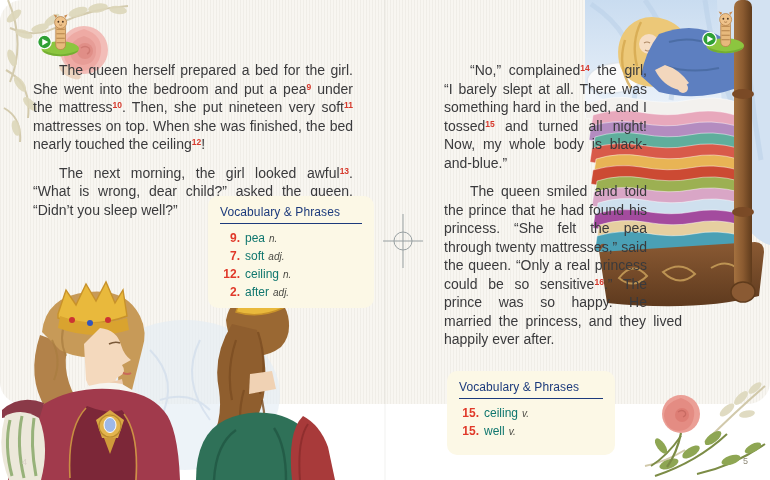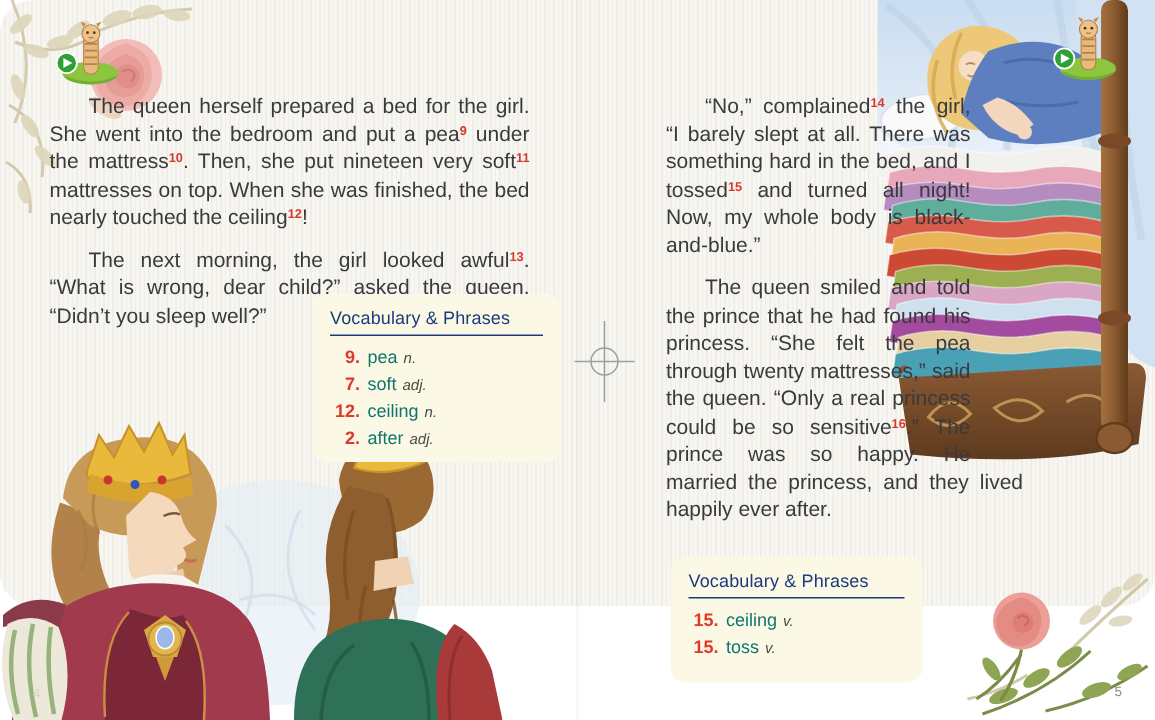--- a/index.html
+++ b/index.html
@@ -228,21 +228,21 @@
     <div class="sp" style="width:78px;height:22px"></div>
     <p>“No,” complained<sup>14</sup> the girl, “I barely slept at all. There was something hard in the bed, and I tossed<sup>15</sup> and turned all night! Now, my whole body is black-and-blue.”</p>
     <p>The queen smiled and told the prince that he had found his princess. “She felt the pea through twenty mattresses,” said the queen. “Only a real princess could be so sensitive<sup>16</sup>.” The prince was so happy. He married the princess, and they lived happily ever after.</p>
   </div>
 
   <div class="vocab" style="left:447px;top:371px;width:168px;height:84px;">
     <div class="vtitle">Vocabulary &amp; Phrases</div>
     <div class="vrule"></div>
     <div>
         <div class="vrow"><span class="vnum">15.</span><span class="vword">ceiling</span><span class="vpos">v.</span></div>
-        <div class="vrow"><span class="vnum">15.</span><span class="vword">toss</span><span class="vpos">v.</span></div>
+        <div class="vrow"><span class="vnum">15.</span><span class="vword">well</span><span class="vpos">v.</span></div>
       </div>
   </div>
 
   <svg class="abs" style="left:635px;top:380px;z-index:1" width="135" height="100" viewBox="0 0 135 100">
     <path d="M70,62 q30,-30 60,-56 M50,70 q-20,12 -40,16" stroke="#c9bf9c" stroke-width="2" fill="none" opacity=".85"></path>
     <g fill="#ddd8bc" opacity=".9">
       <ellipse cx="92" cy="30" rx="9" ry="4" transform="rotate(-40 92 30)"></ellipse>
       <ellipse cx="106" cy="18" rx="9" ry="4" transform="rotate(-45 106 18)"></ellipse>
       <ellipse cx="120" cy="8" rx="8" ry="3.5" transform="rotate(-40 120 8)"></ellipse>
       <ellipse cx="112" cy="34" rx="8" ry="3.5" transform="rotate(-10 112 34)"></ellipse>

